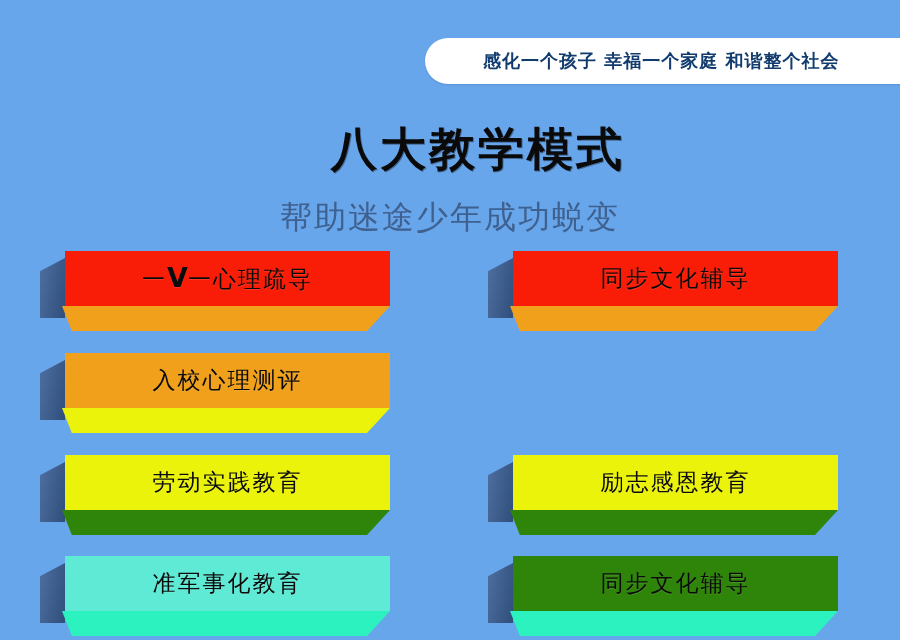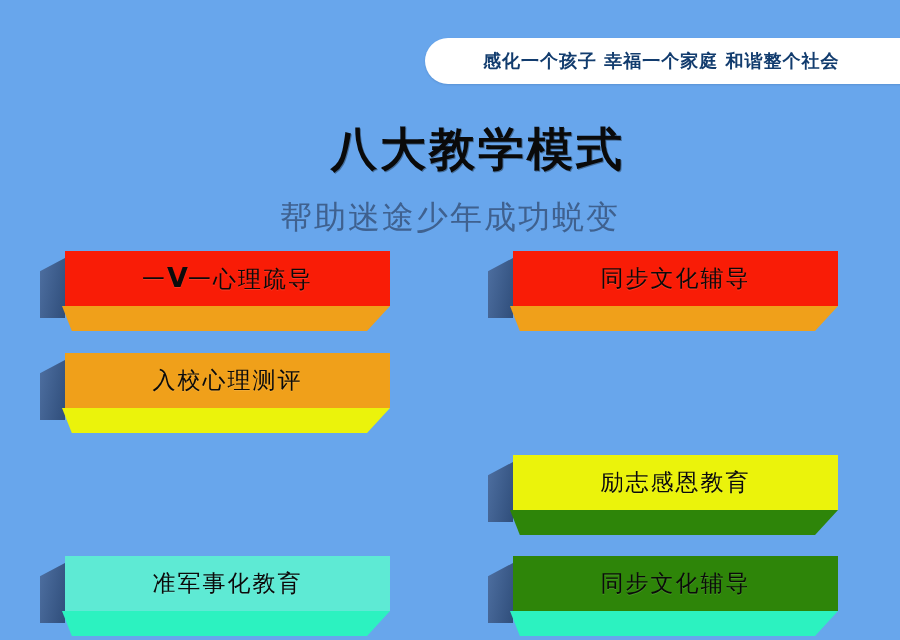--- a/index.html
+++ b/index.html
@@ -159,20 +159,27 @@
   </div>
 
   <div class="bar col-l row-2">
     <div class="side" style="background: rgb(58, 95, 150);"></div>
     <div class="front" style="background: rgb(240, 160, 26);">
       <span class="label">入校心理测评</span>
     </div>
     <div class="base" style="background: rgb(235, 243, 11);"></div>
   </div>
 
+  <div class="bar col-l row-3">
+    <div class="side" style="background: rgb(58, 95, 150);"></div>
+    <div class="front" style="background: rgb(235, 243, 11);">
+      <span class="label">劳动实践教育</span>
+    </div>
+    <div class="base" style="background: rgb(46, 133, 9);"></div>
+  </div>
 
   <div class="bar col-l row-4">
     <div class="side" style="background: rgb(58, 95, 150);"></div>
     <div class="front" style="background: #5eead4;">
       <span class="label">准军事化教育</span>
     </div>
     <div class="base" style="background: rgb(44, 242, 192);"></div>
   </div>
 
   <div class="bar col-r row-1">

